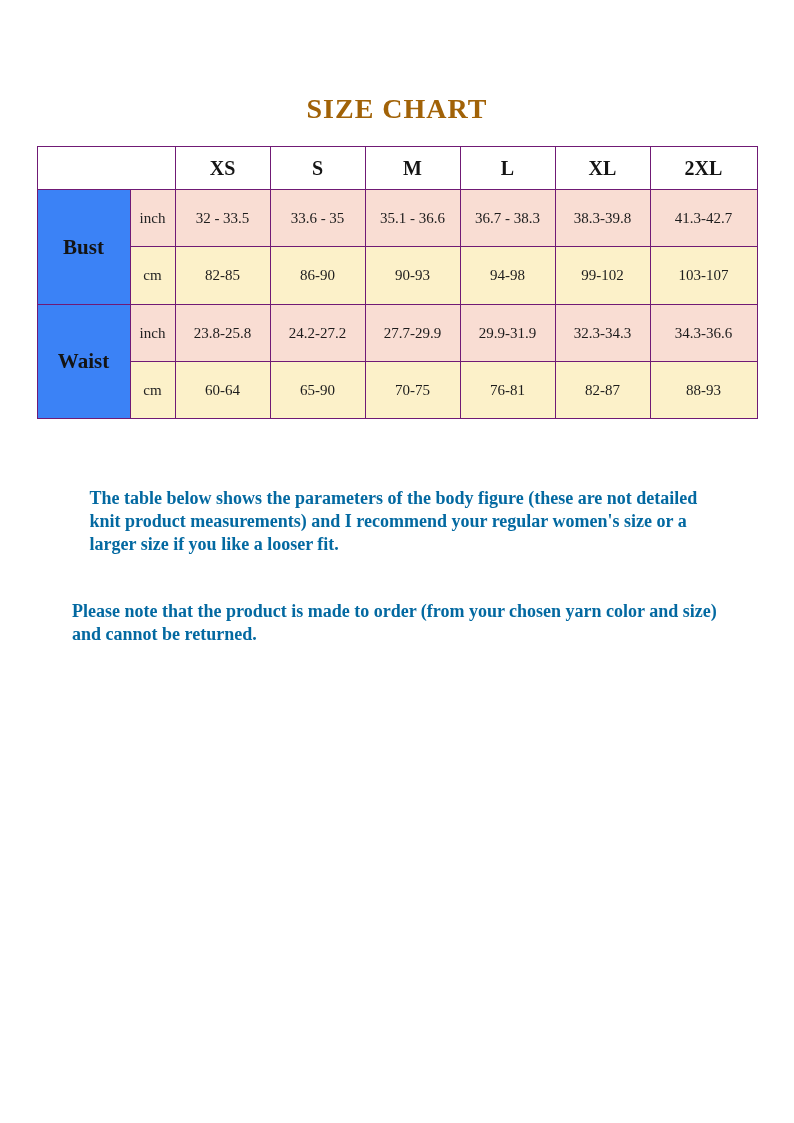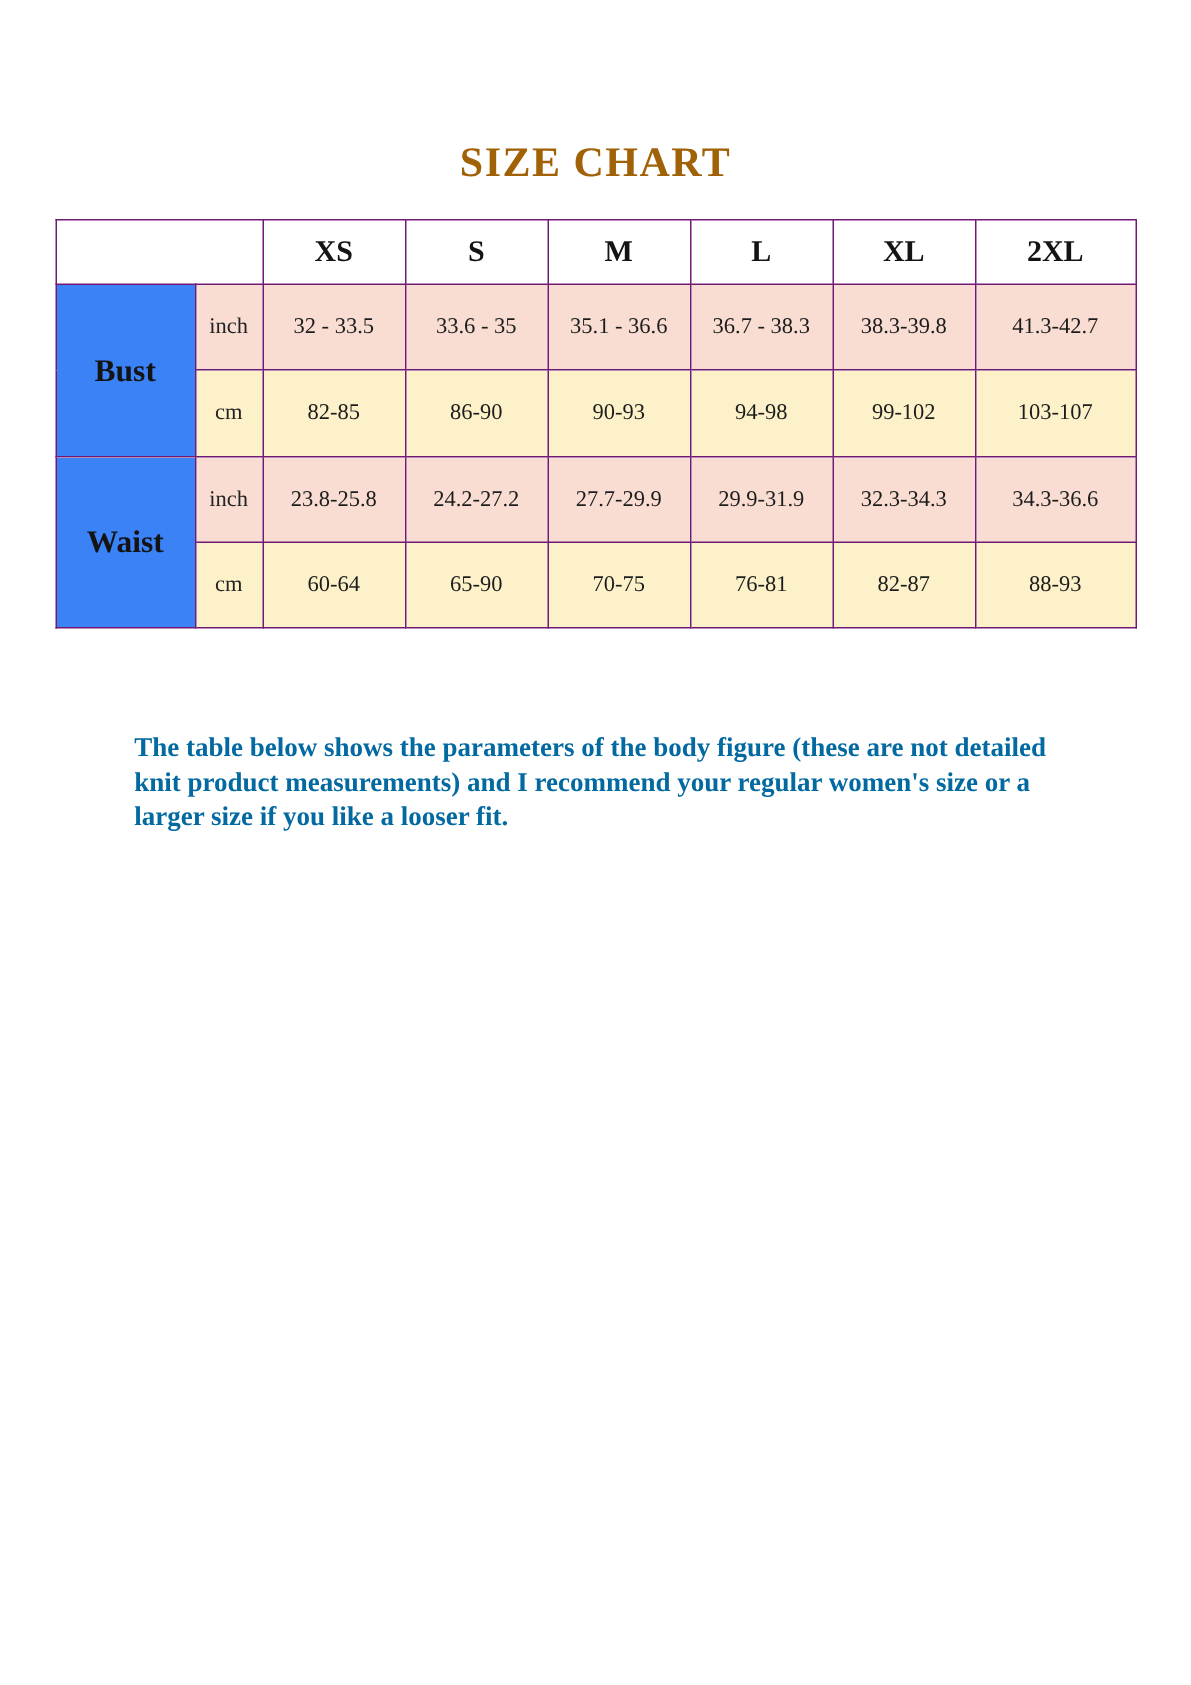--- a/index.html
+++ b/index.html
@@ -151,15 +151,16 @@
         <td class="value-cell row-cm">70-75</td>
         <td class="value-cell row-cm">76-81</td>
         <td class="value-cell row-cm">82-87</td>
         <td class="value-cell row-cm">88-93</td>
       </tr>
     </tbody>
   </table>
 
   <div class="notes">
     <p class="note note-1">The table below shows the parameters of the body figure  (these are not detailed knit product measurements) and I recommend your regular women's size or a larger size if you like a looser fit.</p>
+    <p class="note note-3">Please note that the product is made to order (from your chosen yarn color and size) and cannot be returned.</p>
   </div>
 
 </div>
 
 </body></html>

